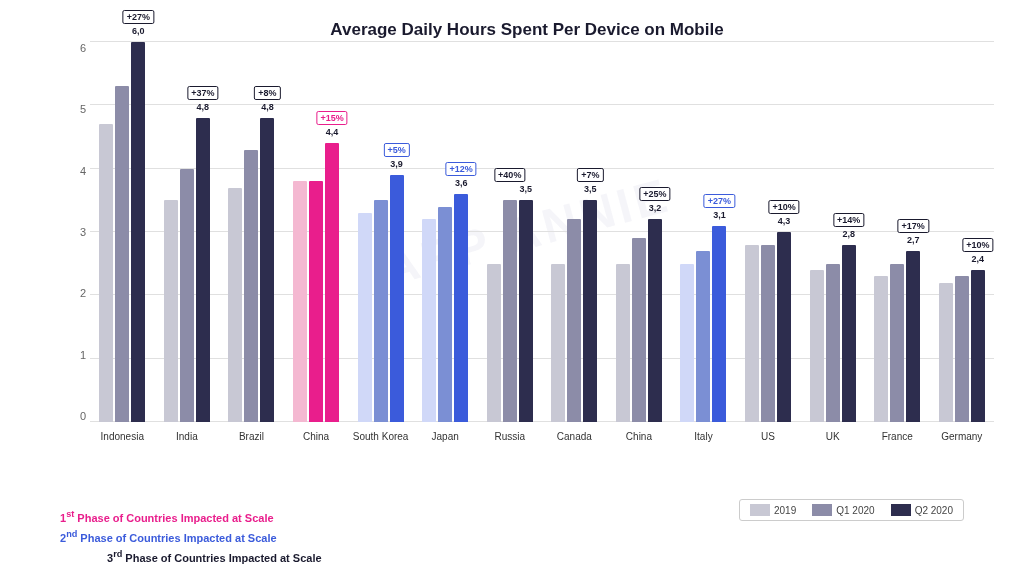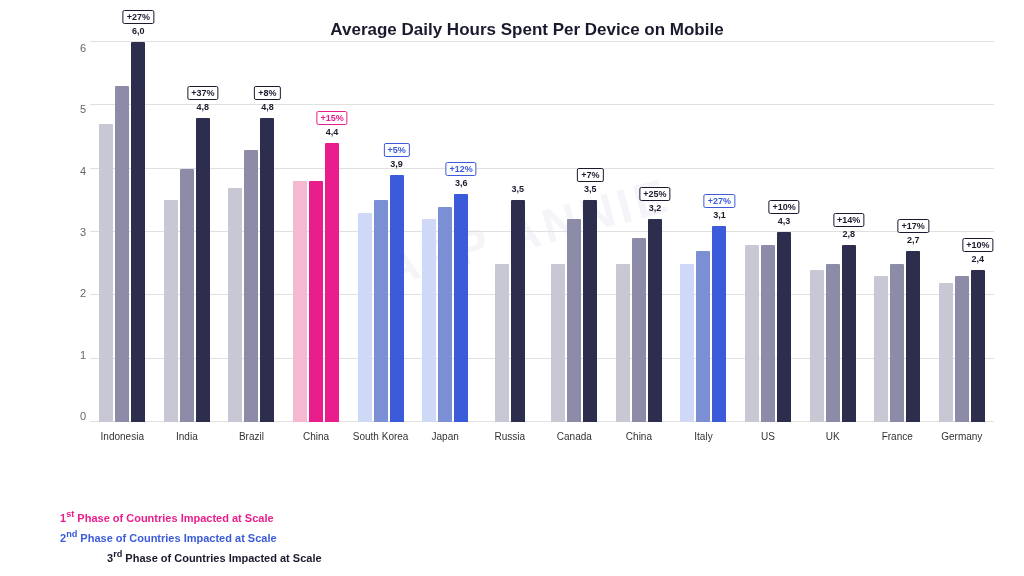--- a/index.html
+++ b/index.html
@@ -242,20 +242,23 @@
         <div class="country-group">
           <div class="bar" style="width: 14px; height: 202.667px; background: rgb(208, 216, 248); position: relative;"></div>
           <div class="bar" style="width: 14px; height: 215.333px; background: rgb(123, 143, 212); position: relative;"></div>
           <div class="bar" style="width: 14px; height: 228px; background: rgb(59, 91, 219); position: relative;">
             <div class="bar-label">3,6</div>
             <div class="pct-badge pct-blue">+12%</div>
           </div>
         </div>
         <div class="country-group">
           <div class="bar" style="width: 14px; height: 158.333px; background: rgb(200, 200, 212); position: relative;"></div>
+          <div class="bar" style="width: 14px; height: 221.667px; background: rgb(140, 140, 168); position: relative;">
+            <div class="pct-badge pct-black">+40%</div>
+          </div>
           <div class="bar" style="width: 14px; height: 221.667px; background: rgb(45, 45, 78); position: relative;">
             <div class="bar-label">3,5</div>
           </div>
         </div>
         <div class="country-group">
           <div class="bar" style="width: 14px; height: 158.333px; background: rgb(200, 200, 212); position: relative;"></div>
           <div class="bar" style="width: 14px; height: 202.667px; background: rgb(140, 140, 168); position: relative;"></div>
           <div class="bar" style="width: 14px; height: 221.667px; background: rgb(45, 45, 78); position: relative;">
             <div class="bar-label">3,5</div>
             <div class="pct-badge pct-black">+7%</div>
@@ -322,20 +325,34 @@
         <div class="x-label">Canada</div>
         <div class="x-label">China</div>
         <div class="x-label">Italy</div>
         <div class="x-label">US</div>
         <div class="x-label">UK</div>
         <div class="x-label">France</div>
         <div class="x-label">Germany</div>
       </div>
   </div>
 
+  <div class="legend-area">
+    <div class="legend-item">
+      <div class="legend-swatch" style="background:#c8c8d4;"></div>
+      <span>2019</span>
+    </div>
+    <div class="legend-item">
+      <div class="legend-swatch" style="background:#8c8ca8;"></div>
+      <span>Q1 2020</span>
+    </div>
+    <div class="legend-item">
+      <div class="legend-swatch" style="background:#2d2d4e;"></div>
+      <span>Q2 2020</span>
+    </div>
+  </div>
 
   <div class="phase-legend">
     <div>
       <span class="phase1">1<sup>st</sup> Phase of Countries Impacted at Scale</span>
     </div>
     <div>
       <span class="phase2">2<sup>nd</sup> Phase of Countries Impacted at Scale</span>
     </div>
     <div>
       <span class="phase3">3<sup>rd</sup> Phase of Countries Impacted at Scale</span>

